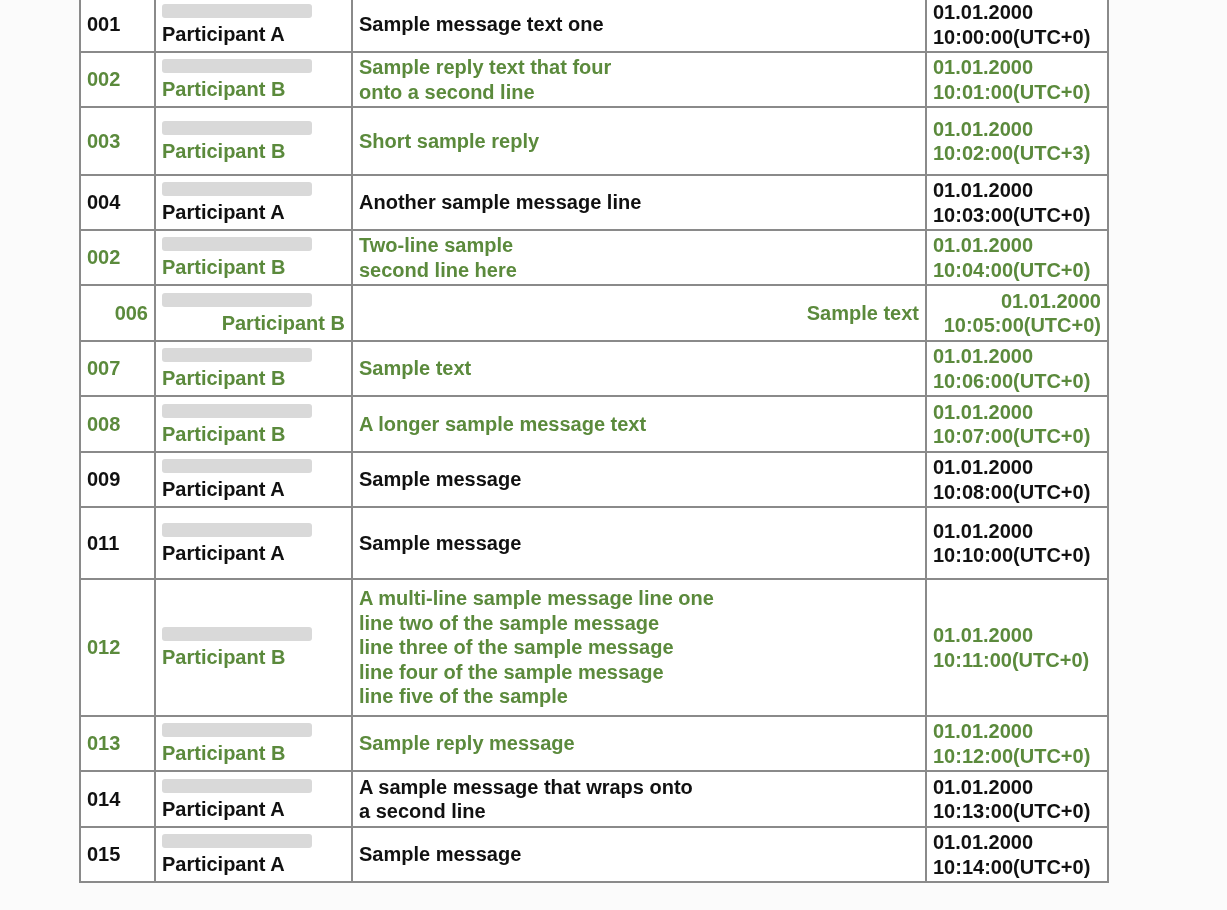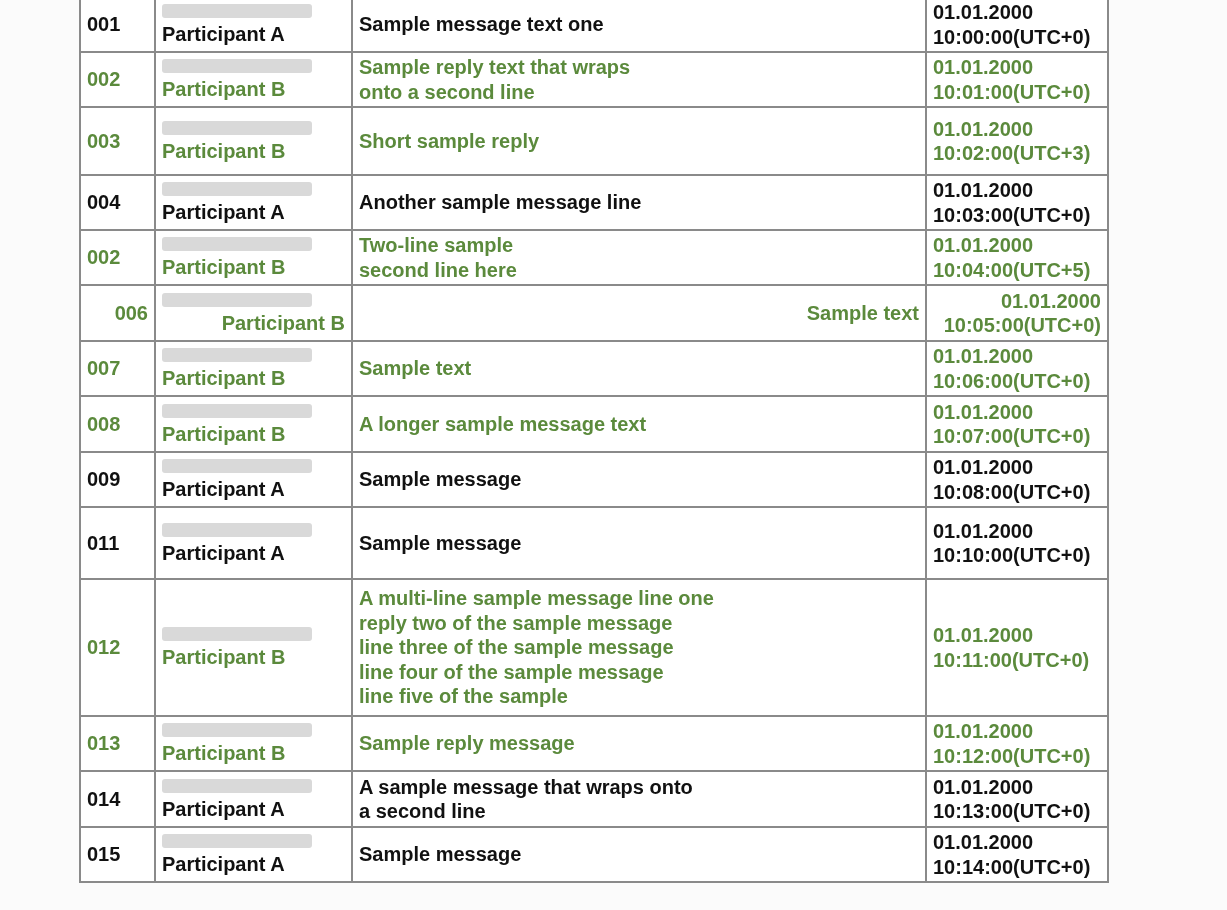--- a/index.html
+++ b/index.html
@@ -46,21 +46,21 @@
           <span class="time-line">10:00:00(UTC+0)</span>
         </td>
       </tr>
       <tr class="party-b" style="height: 55px;">
         <td class="num">002</td>
         <td class="sender">
           <span class="sender-id"></span>
           <span class="sender-name">Participant B</span>
         </td>
         <td class="msg">
-          <span class="msg-line">Sample reply text that wraps</span>
+          <span class="msg-line">Sample reply text that four</span>
           <span class="msg-line">onto a second line</span>
         </td>
         <td class="time">
           <span class="time-line">01.01.2000</span>
           <span class="time-line">10:01:00(UTC+0)</span>
         </td>
       </tr>
       <tr class="party-b" style="height: 68px;">
         <td class="num">003</td>
         <td class="sender">
@@ -94,21 +94,21 @@
         <td class="sender">
           <span class="sender-id"></span>
           <span class="sender-name">Participant B</span>
         </td>
         <td class="msg">
           <span class="msg-line">Two-line sample</span>
           <span class="msg-line">second line here</span>
         </td>
         <td class="time">
           <span class="time-line">01.01.2000</span>
-          <span class="time-line">10:04:00(UTC+5)</span>
+          <span class="time-line">10:04:00(UTC+0)</span>
         </td>
       </tr>
       <tr class="party-b" style="height: 56px; text-align: right;">
         <td class="num">006</td>
         <td class="sender">
           <span class="sender-id"></span>
           <span class="sender-name">Participant B</span>
         </td>
         <td class="msg">
           <span class="msg-line">Sample text</span>
@@ -175,21 +175,21 @@
         </td>
       </tr>
       <tr class="party-b" style="height: 137px;">
         <td class="num">012</td>
         <td class="sender">
           <span class="sender-id"></span>
           <span class="sender-name">Participant B</span>
         </td>
         <td class="msg">
           <span class="msg-line">A multi-line sample message line one</span>
-          <span class="msg-line">reply two of the sample message</span>
+          <span class="msg-line">line two of the sample message</span>
           <span class="msg-line">line three of the sample message</span>
           <span class="msg-line">line four of the sample message</span>
           <span class="msg-line">line five of the sample</span>
         </td>
         <td class="time">
           <span class="time-line">01.01.2000</span>
           <span class="time-line">10:11:00(UTC+0)</span>
         </td>
       </tr>
       <tr class="party-b" style="height: 55px; margin-left: 8px;">

